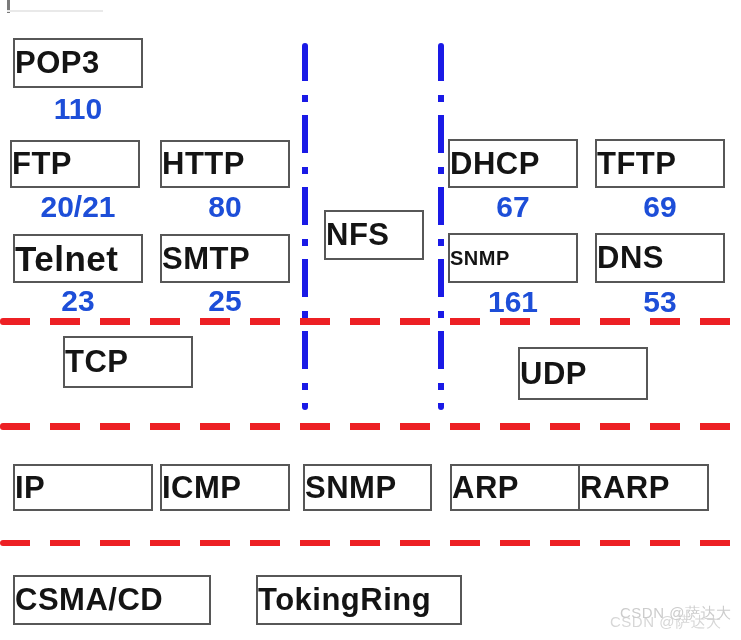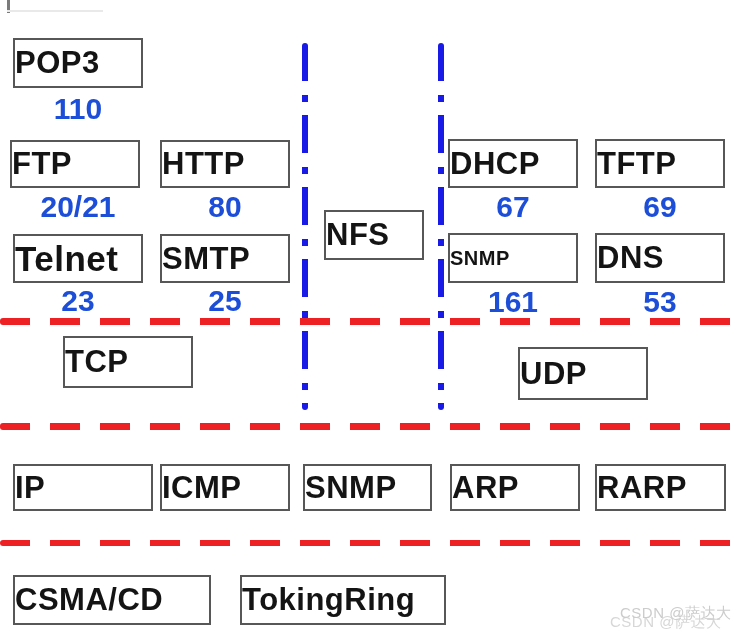--- a/index.html
+++ b/index.html
@@ -131,29 +131,29 @@
   </div>
   <div class="pbox" style="left:160px;top:464px;width:130px;height:47px">
     <span>ICMP</span>
   </div>
   <div class="pbox" style="left:303px;top:464px;width:129px;height:47px">
     <span>SNMP</span>
   </div>
   <div class="pbox" style="left:450px;top:464px;width:130px;height:47px">
     <span>ARP</span>
   </div>
-  <div class="pbox" style="left:595px;top:464px;width:131px;height:47px">
+  <div class="pbox" style="left:578px;top:464px;width:131px;height:47px">
     <span>RARP</span>
   </div>
 
   <div class="hdash" style="top:540px;height:6px"></div>
 
   <div class="pbox" style="left:13px;top:575px;width:198px;height:50px">
     <span>CSMA/CD</span>
   </div>
-  <div class="pbox" style="left:240px;top:575px;width:206px;height:50px">
+  <div class="pbox" style="left:256px;top:575px;width:206px;height:50px">
     <span>TokingRing</span>
   </div>
 
   <div class="wm wm2" style="left:610px;top:613px">CSDN @萨达大</div>
   <div class="wm" style="left:620px;top:604px">CSDN @萨达大</div>
 
 </div>
 
 </body></html>

